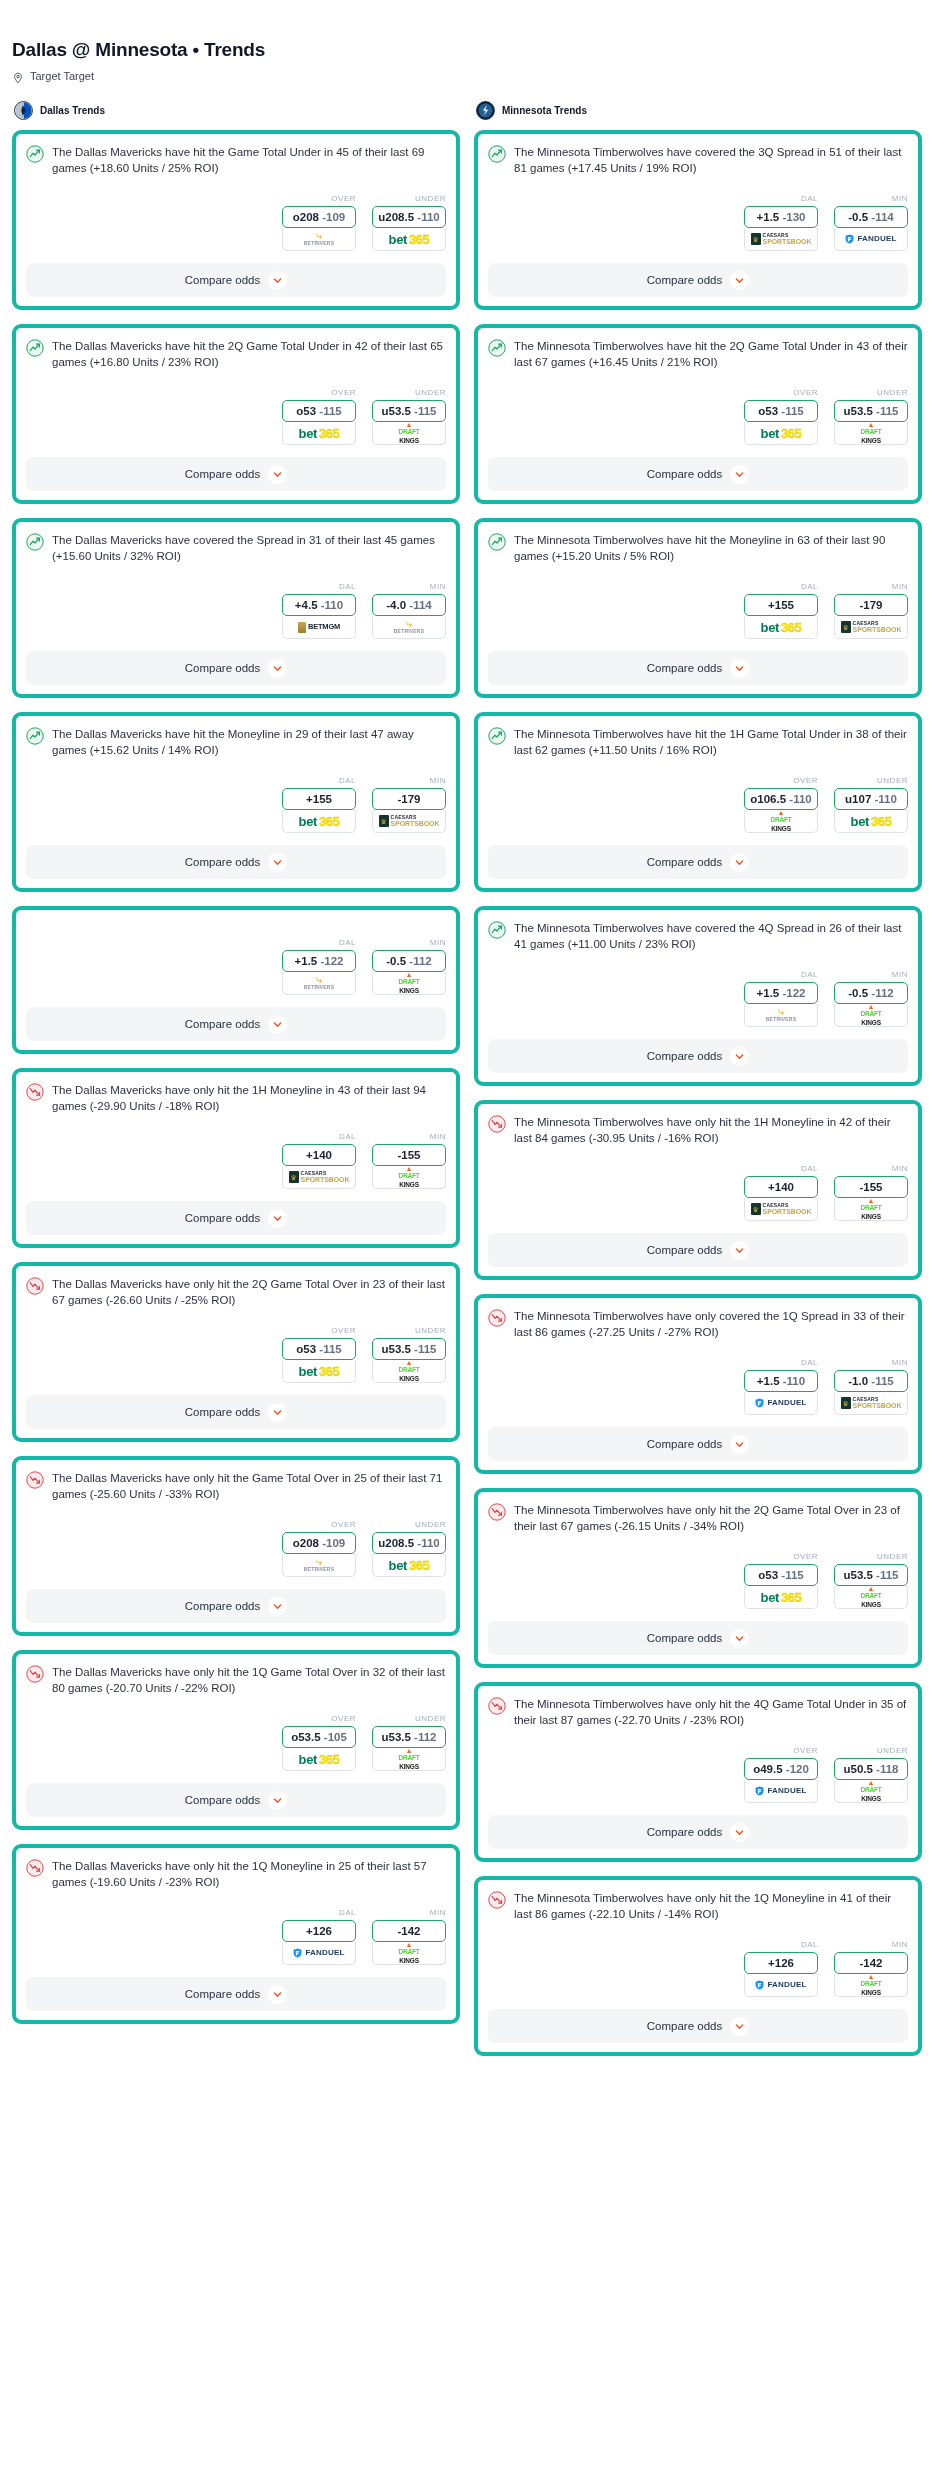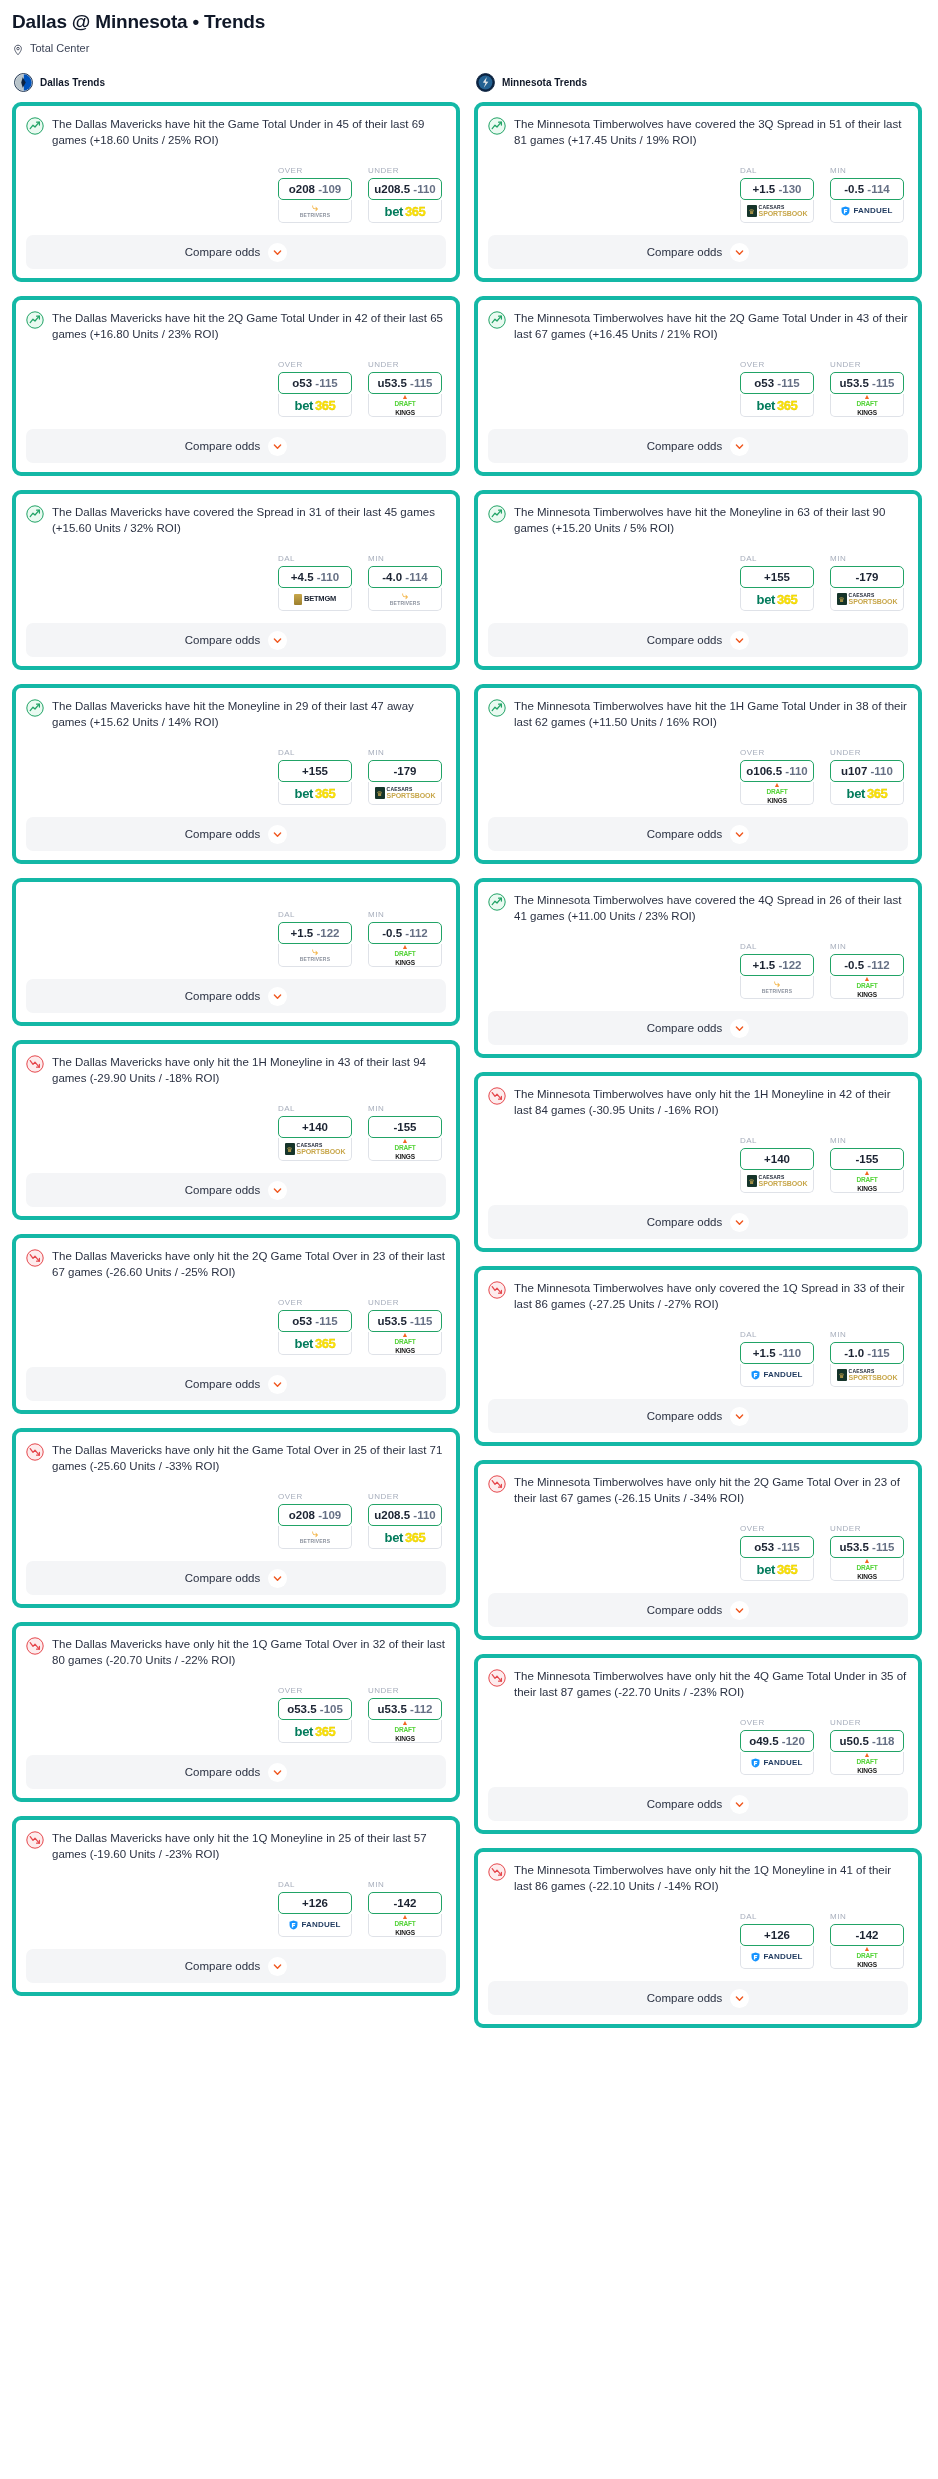--- a/index.html
+++ b/index.html
@@ -6,21 +6,21 @@
   html, body {
     width: 938px;
     background: #ffffff;
     font-family: "Liberation Sans", sans-serif;
     color: #1b2332;
     -webkit-font-smoothing: antialiased;
   }
   .page { width: 938px; padding: 0 0 14px 0; }
 
   
-  .page-header { padding: 10px 0 0 12px; }
+  .page-header { padding: 10px 0 0 12px; margin-top: 28px; }
   .page-title {
     font-size: 19px;
     font-weight: bold;
     letter-spacing: -0.2px;
     color: #101828;
     line-height: 24px;
   }
   .venue-row {
     display: flex;
     align-items: center;
@@ -65,21 +65,21 @@
   .trend-text {
     font-size: 11.5px;
     line-height: 15.5px;
     color: #2a3142;
     padding-top: 1px;
   }
 
   
   .odds-area { display: flex; justify-content: flex-end; margin-top: 18px; }
   .odds-group { display: flex; gap: 12px; }
-  .odds-col { width: 78px; display: flex; flex-direction: column; align-items: flex-start; }
+  .odds-col { width: 78px; display: flex; flex-direction: column; align-items: flex-end; }
   .odds-label {
     font-size: 8px;
     letter-spacing: 0.5px;
     color: #a7aebc;
     margin-bottom: 3px;
     text-transform: uppercase;
   }
   .odds-box {
     width: 74px;
     border: 1px solid #21a366;
@@ -164,21 +164,21 @@
 
   <div class="page-header">
     <div class="page-title">Dallas @ Minnesota • Trends</div>
     <div class="venue-row">
       <span class="pin">
         <svg viewBox="0 0 12 12" width="12" height="12">
           <path d="M6 1.2c-1.9 0-3.4 1.5-3.4 3.4 0 2.5 3.4 6.2 3.4 6.2s3.4-3.7 3.4-6.2C9.4 2.7 7.9 1.2 6 1.2z" fill="none" stroke="#3c4457" stroke-width="0.9"></path>
           <circle cx="6" cy="4.6" r="1.25" fill="none" stroke="#3c4457" stroke-width="0.9"></circle>
         </svg>
       </span>
-      <span class="venue-name">Total Center</span>
+      <span class="venue-name">Target Target</span>
     </div>
   </div>
 
   <div class="columns" id="columns">
       <div class="column">
         <div class="col-header">
           <span class="team-logo"><svg viewBox="0 0 20 20" width="19" height="19">
               <circle cx="10" cy="10" r="9.4" fill="#fff" stroke="#0b2240" stroke-width="1"></circle>
               <path d="M10 1.4 A8.6 8.6 0 0 1 10 18.6 Z" fill="#0053bc"></path>
               <path d="M10 1.4 A8.6 8.6 0 0 0 10 18.6 Z" fill="#b8c4ca"></path>

